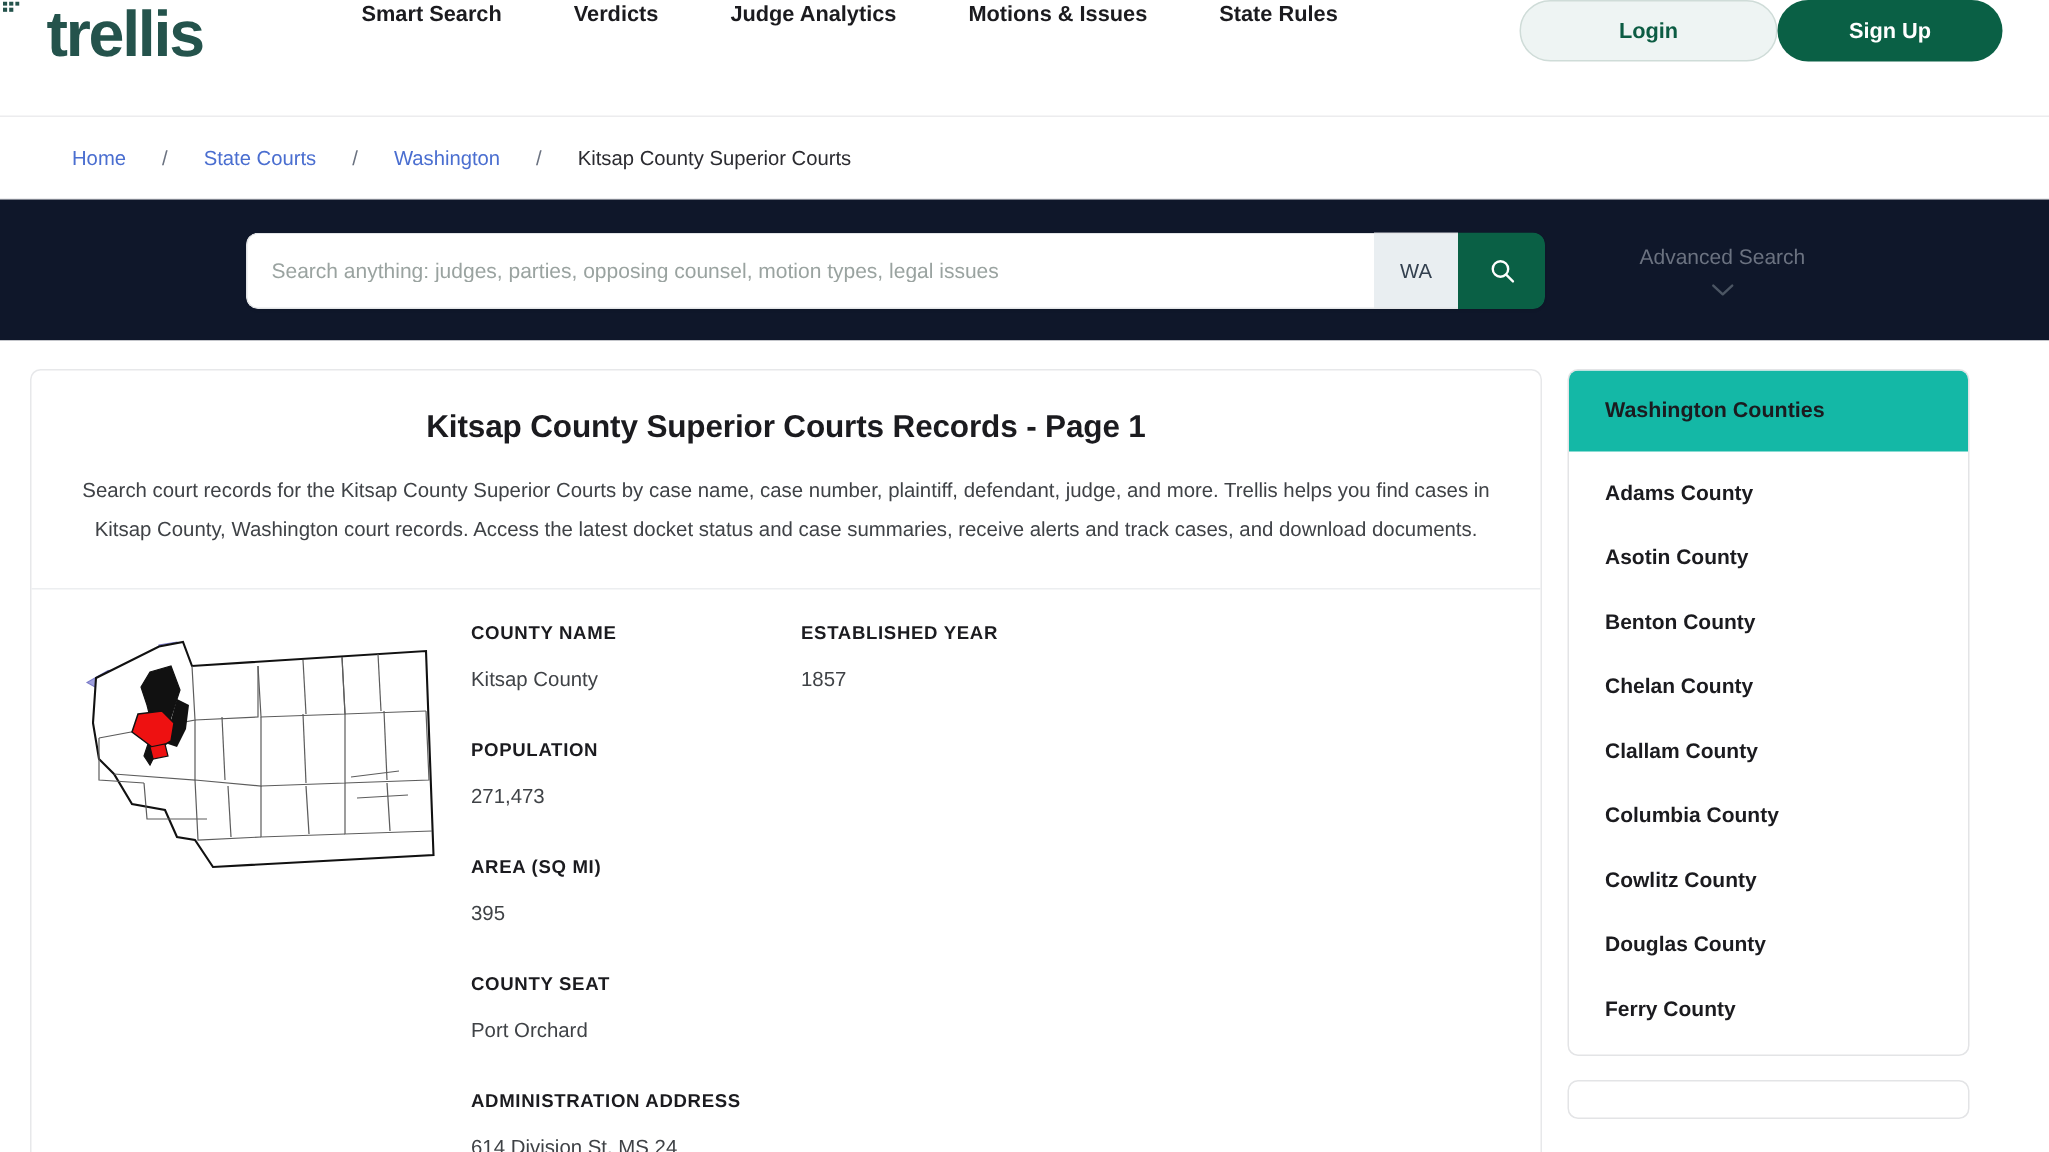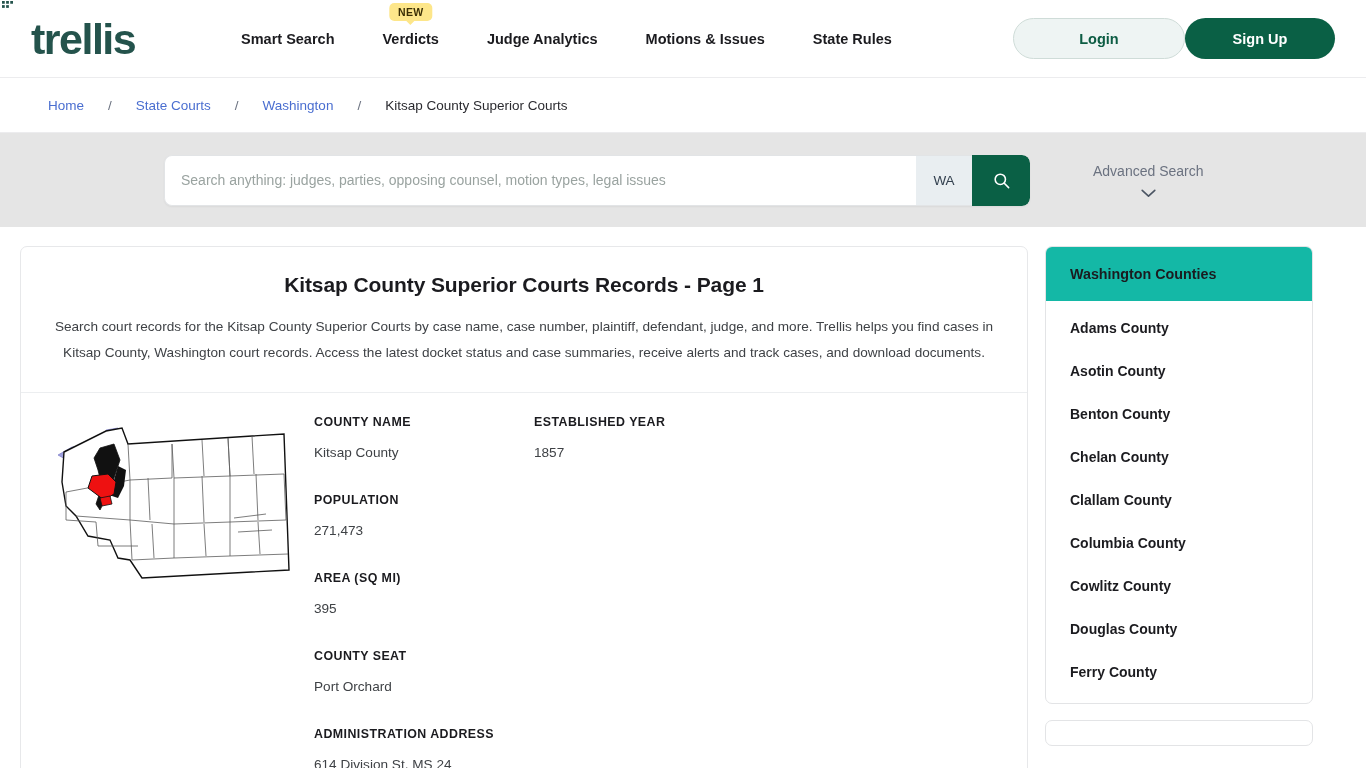--- a/index.html
+++ b/index.html
@@ -10,21 +10,21 @@
     font-family: "Liberation Sans", sans-serif;
     -webkit-font-smoothing: antialiased;
   }
 
   
   .header {
     height: 78px;
     background: #ffffff;
     border-bottom: 1px solid #ececee;
     display: flex;
-    align-items: center;
+    align-items: flex-start;
     padding: 0 31px;
     position: relative;
   }
   .logo-wrap { display: flex; align-items: flex-start; width: 210px; }
   .logo-text {
     font-size: 43px;
     font-weight: bold;
     color: #24534c;
     letter-spacing: -1.5px;
     line-height: 46px;
@@ -115,21 +115,21 @@
     font-size: 13.5px;
     gap: 16px;
   }
   .crumb-link { color: #4a6ed0; cursor: pointer; }
   .crumb-sep { color: #6b7280; margin: 0 8px; }
   .crumb-current { color: #2b2b30; }
 
   
   .search-band {
     height: 94px;
-    background: #e5e5e5;
+    background: #0f172a;
     display: flex;
     align-items: center;
     padding-left: 164px;
   }
   .search-box {
     display: flex;
     align-items: stretch;
     height: 51px;
     border-radius: 8px;
     overflow: hidden;

